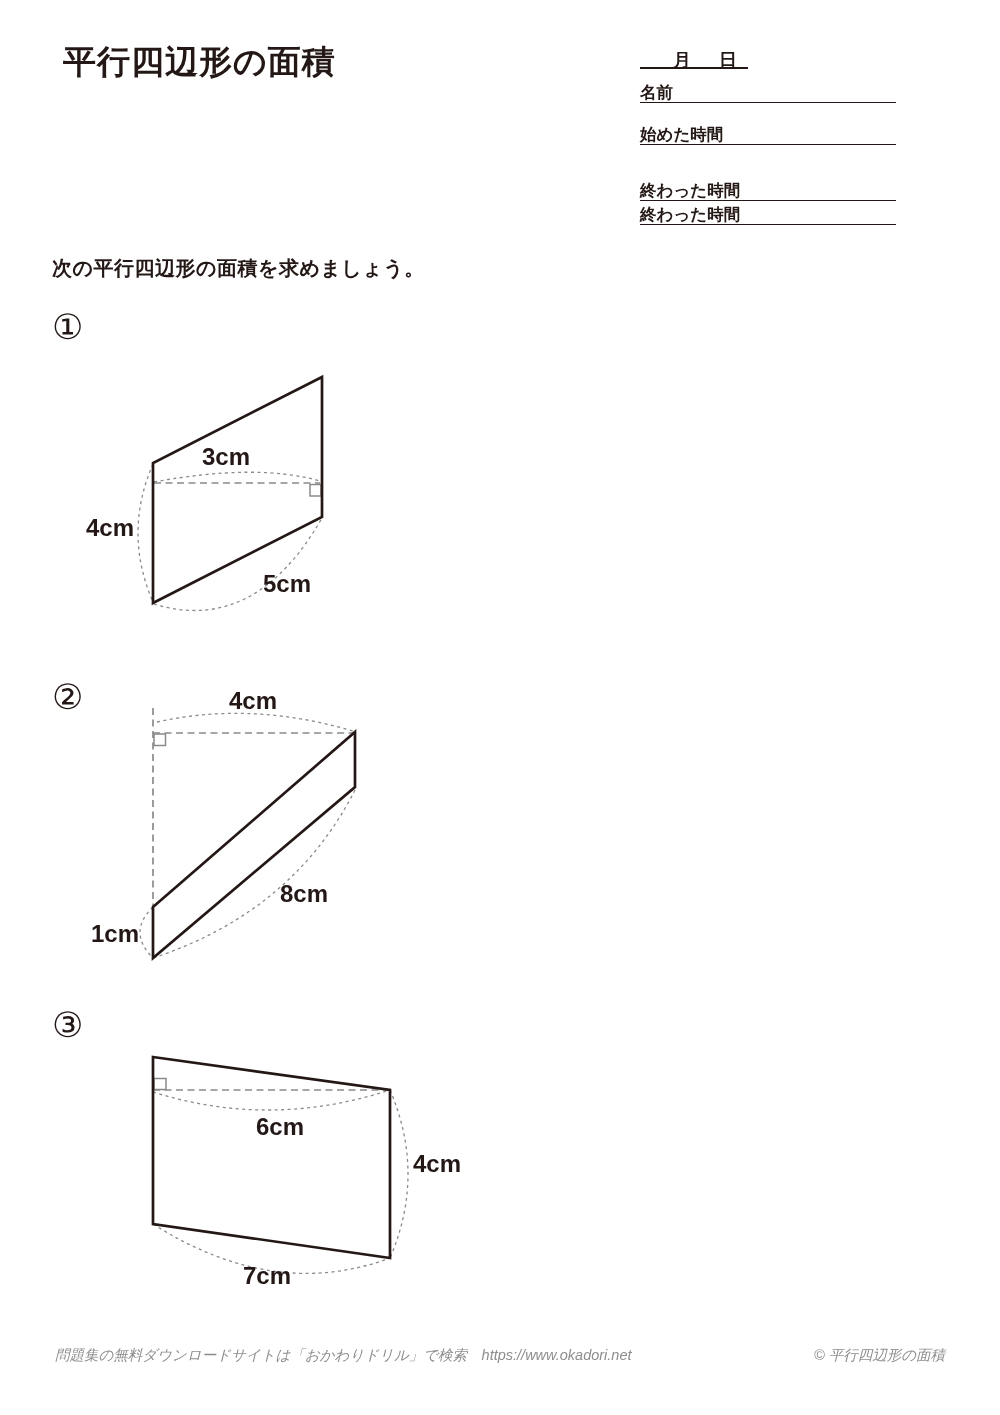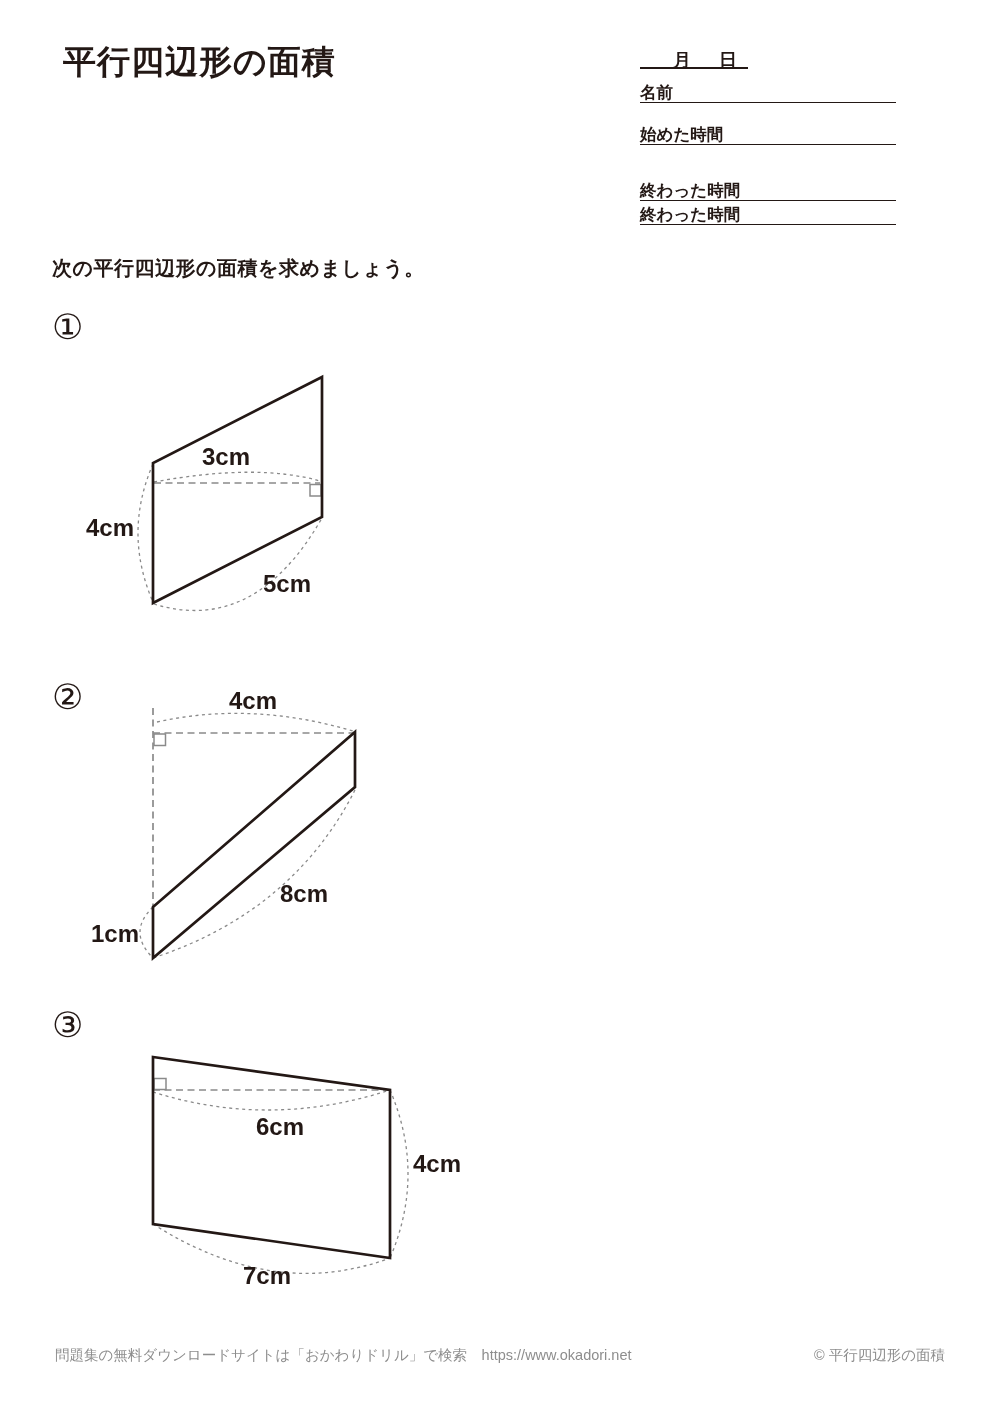--- a/index.html
+++ b/index.html
@@ -49,21 +49,21 @@
   .figure .ra { fill:none; stroke:#8a8a8a; stroke-width:1.5; }
   .figure text {
     fill:#231815; font-size:24px; font-weight:bold;
     font-family:"Liberation Sans","DejaVu Sans",sans-serif;
     text-anchor:middle;
   }
   
   .page-footer {
     position:absolute; left:55px; right:55px; top:1346px;
     display:flex; justify-content:space-between; align-items:baseline;
-    font-size:14.5px; color:#8d8d8d;
+    font-size:14.5px; color:#8d8d8d;font-style:italic;
   }
 </style>
 </head>
 <body>
 
 <main>
 
   <h1 class="page-title">平行四辺形の面積</h1>
 
   <div class="header-block">

